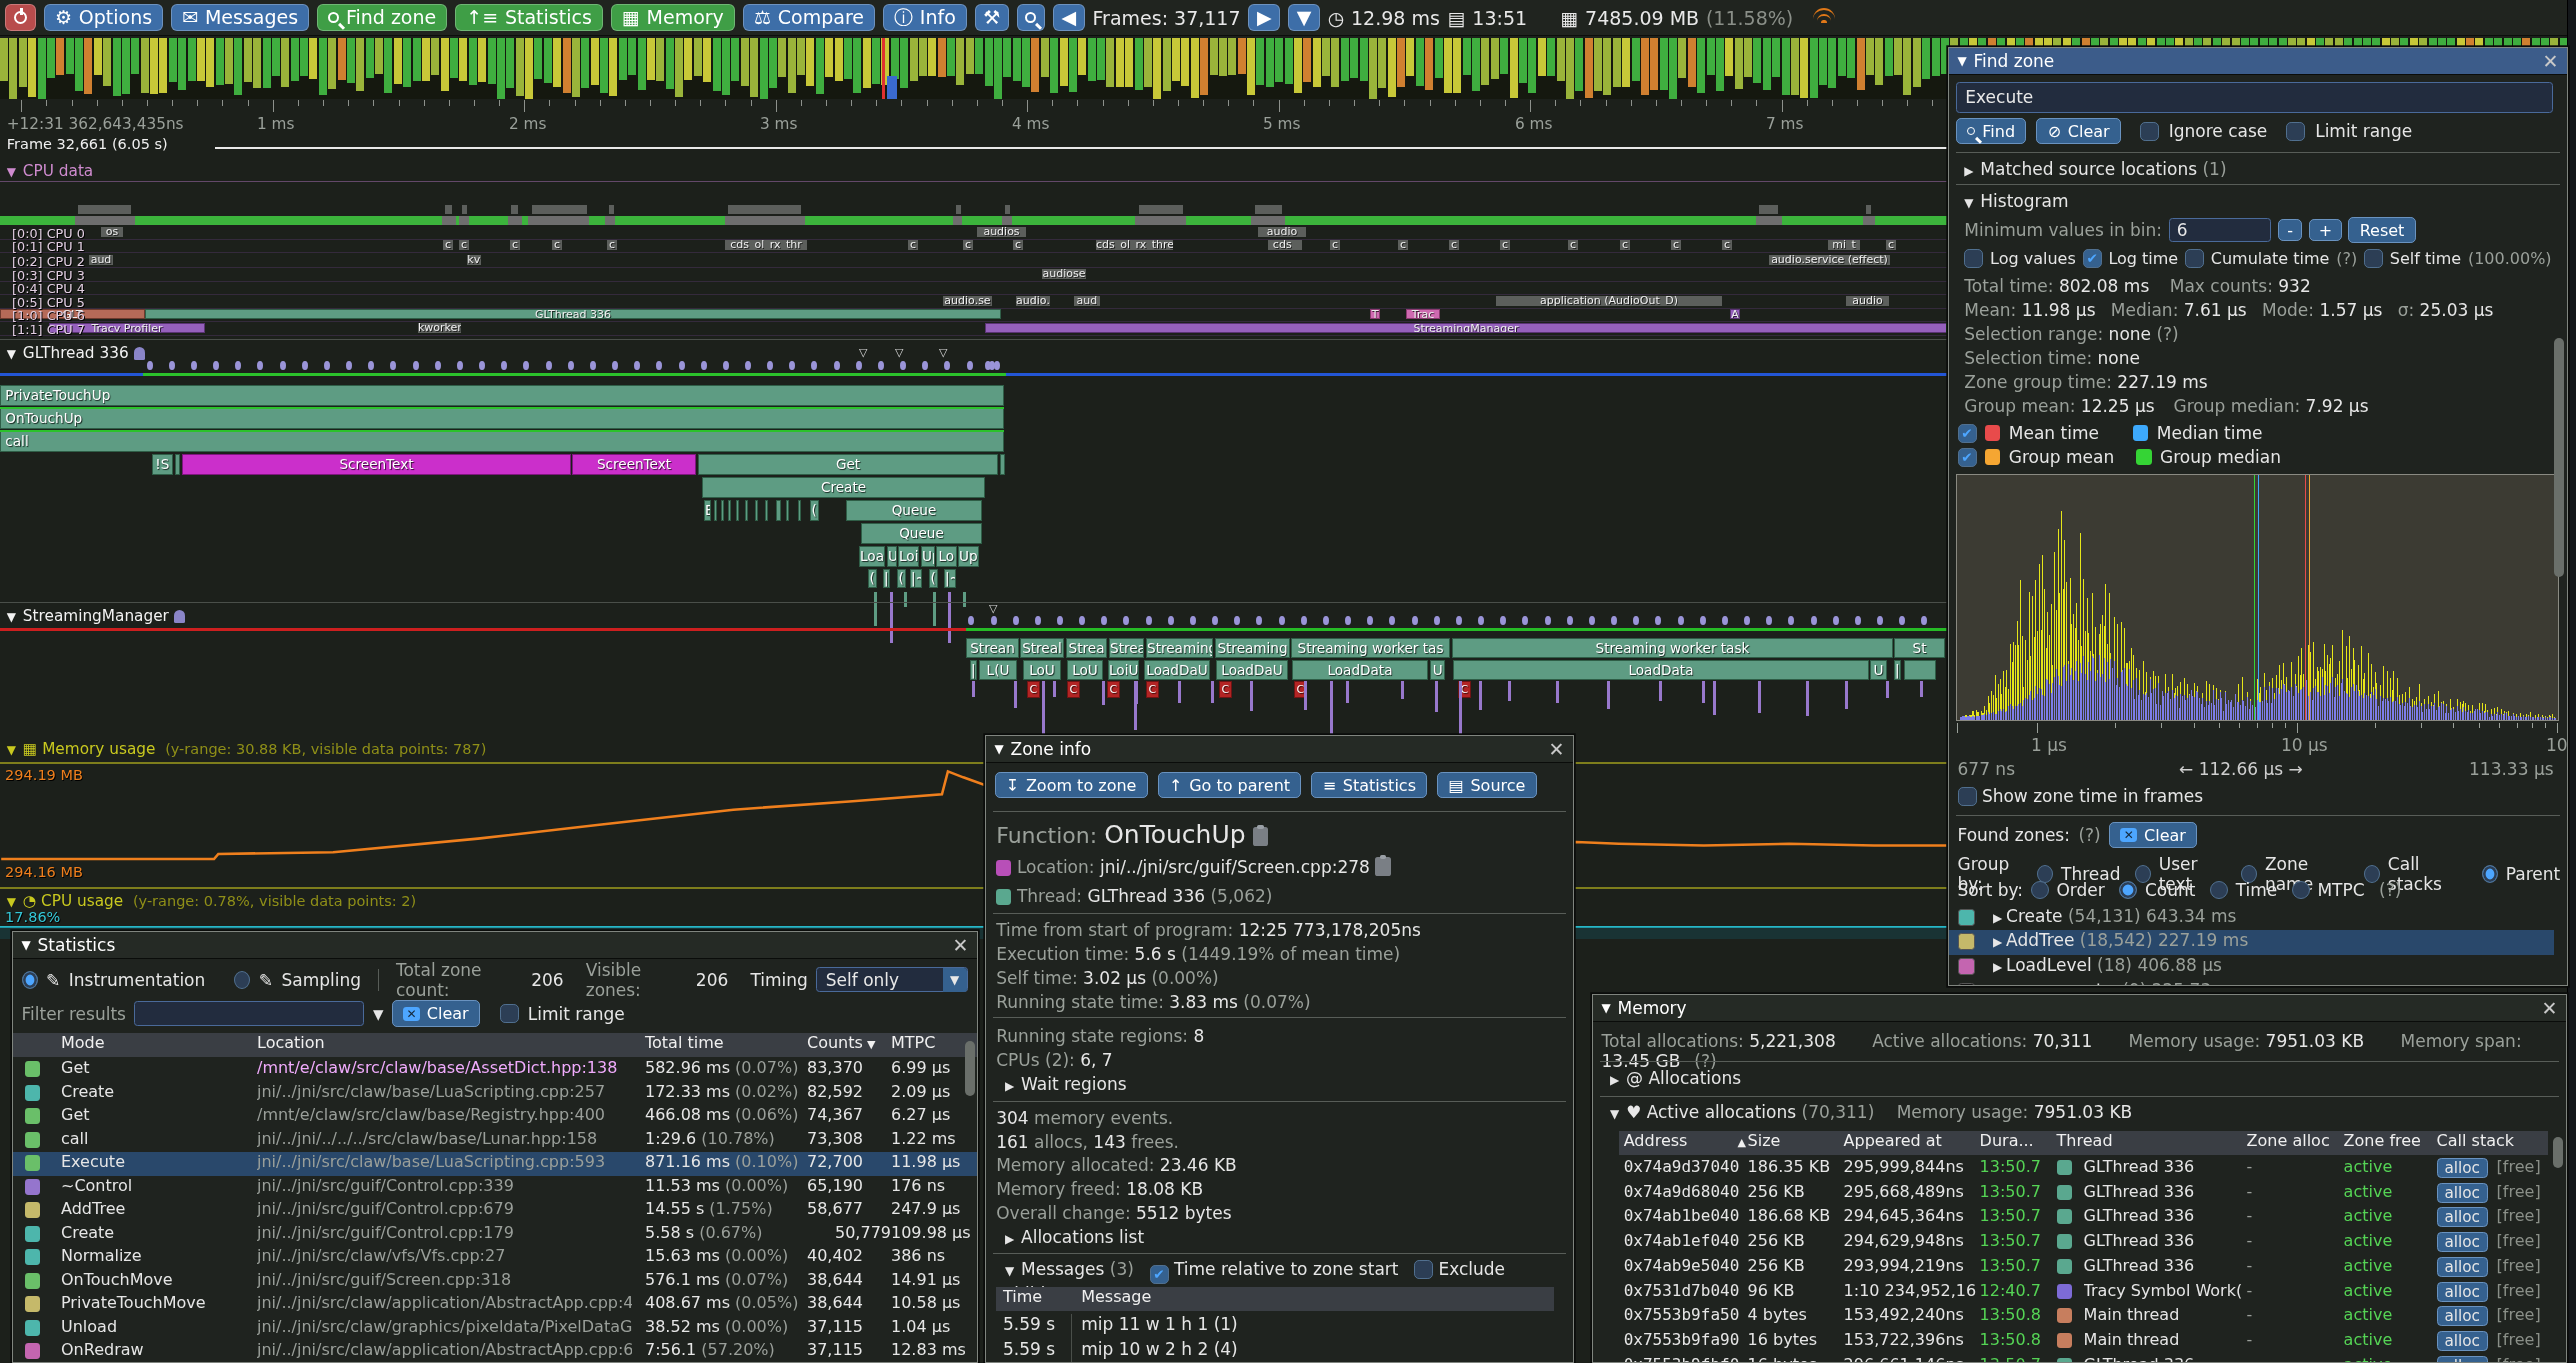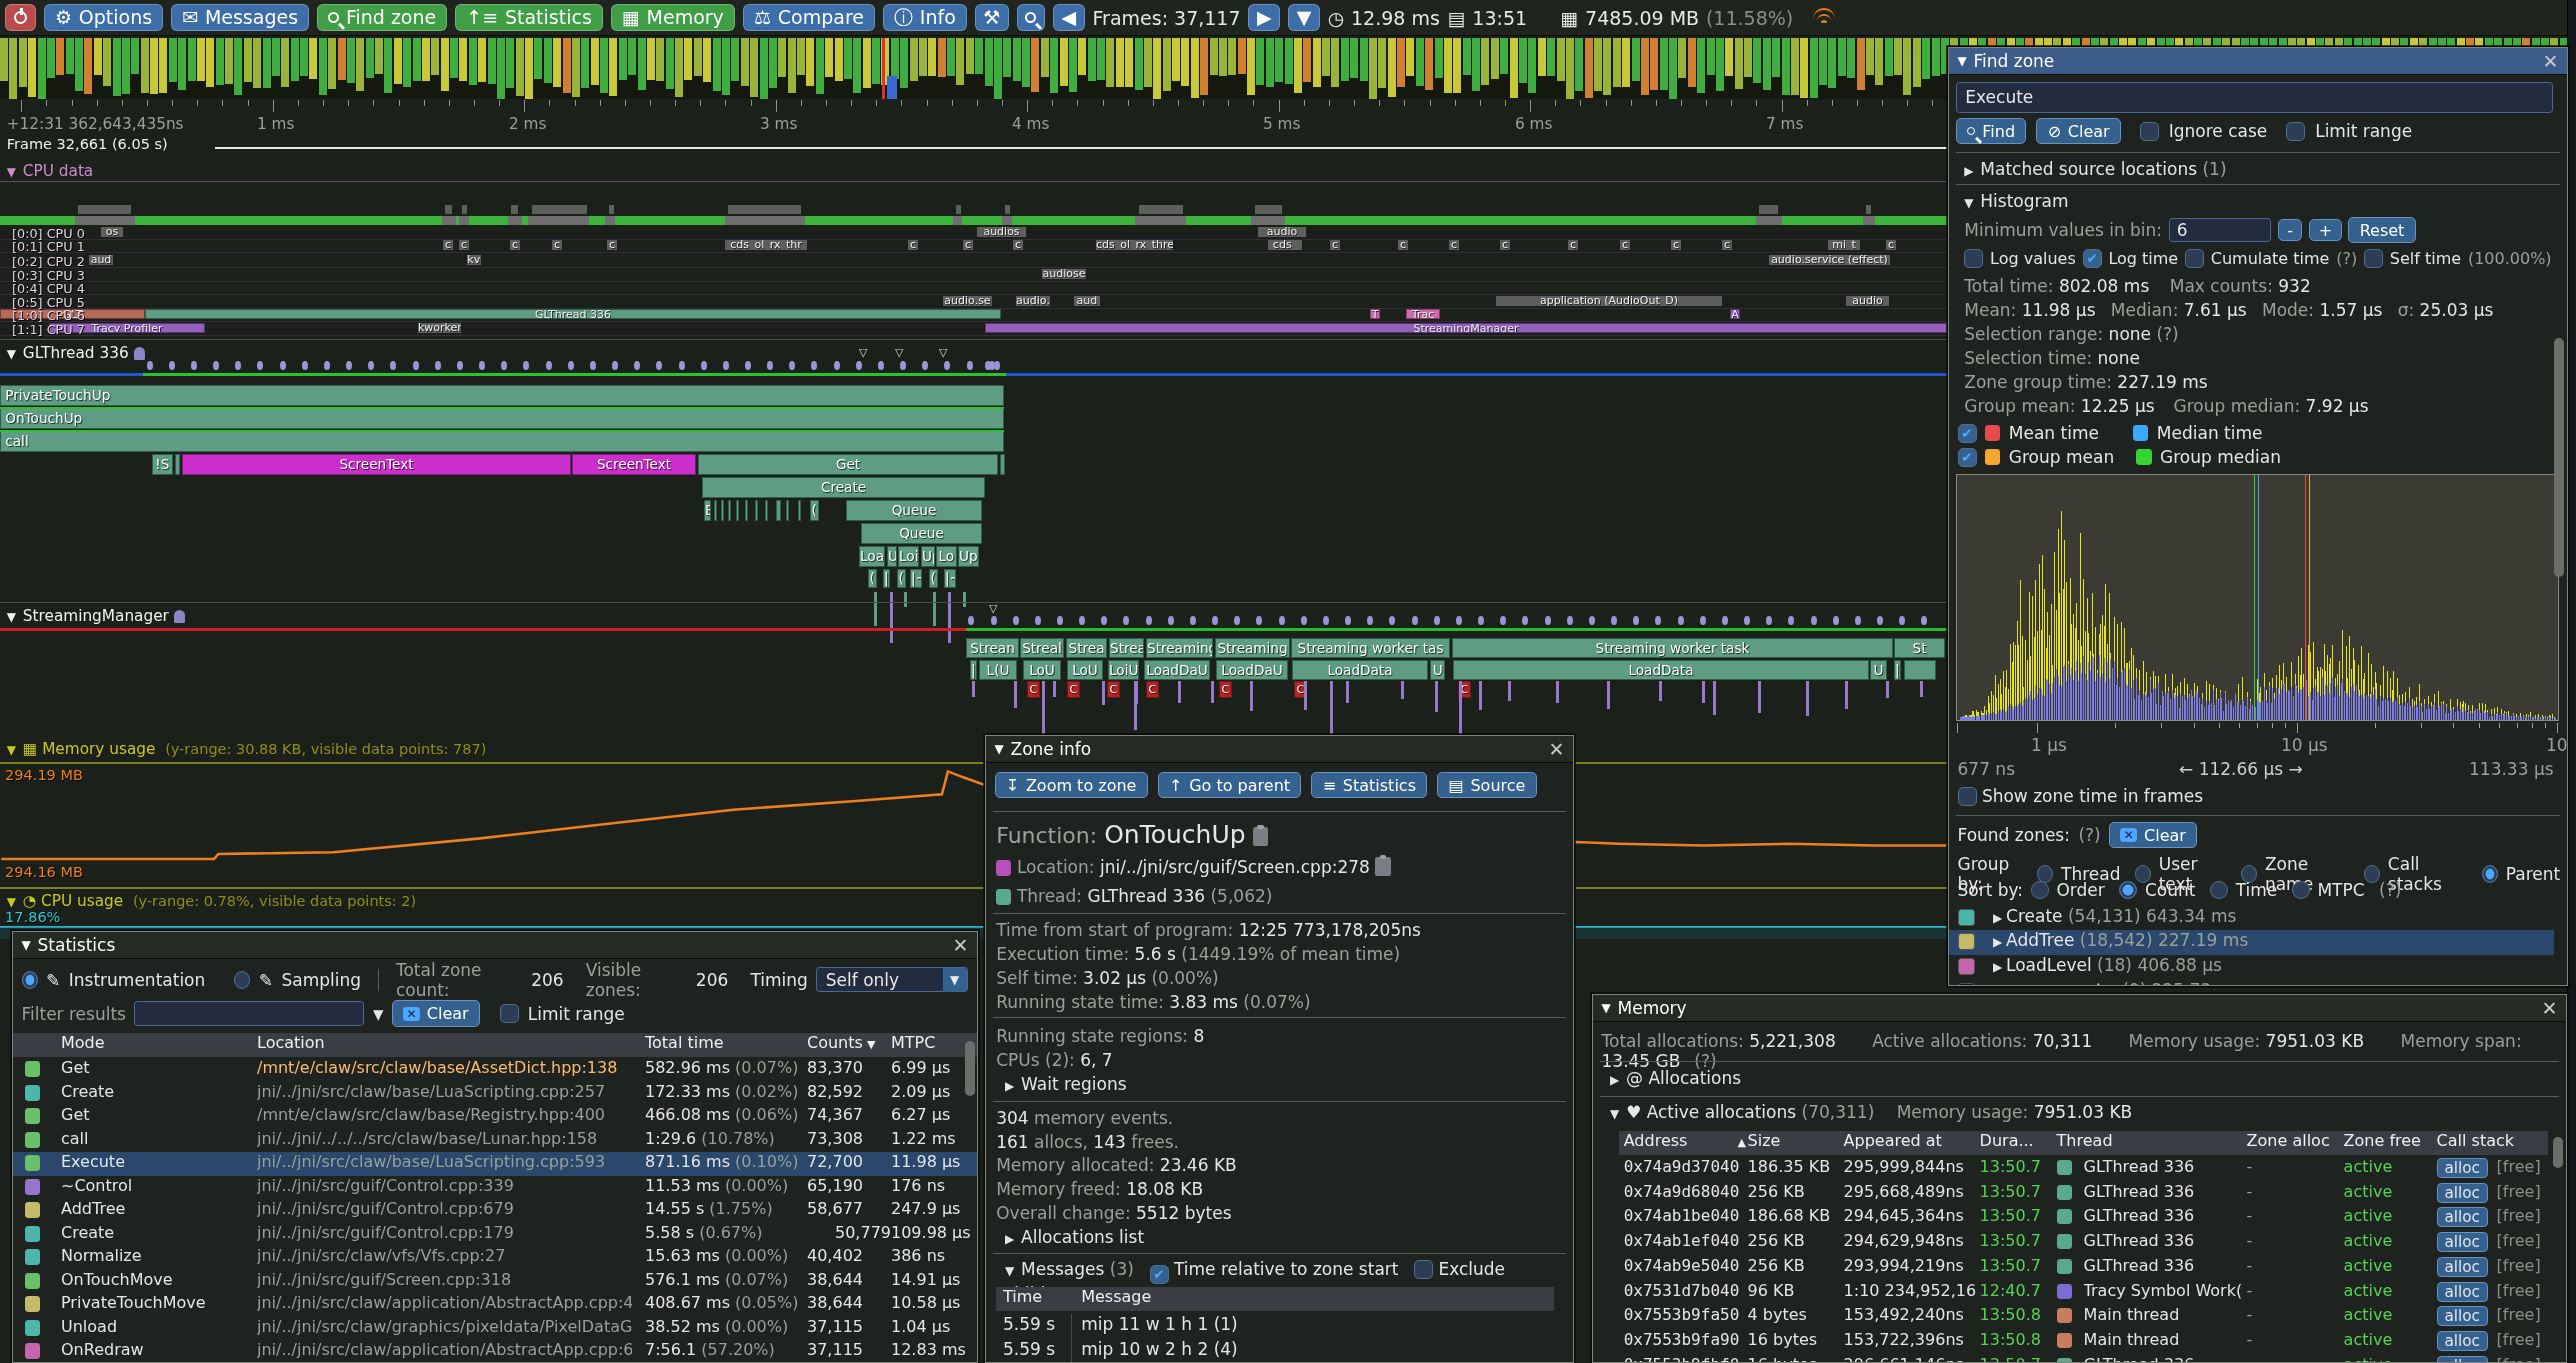--- a/index.html
+++ b/index.html
@@ -933,21 +933,21 @@
       <span class="abs" style="left:244px">Location</span>
       <span class="abs" style="left:632px">Total time</span>
       <span class="abs" style="left:794px">Counts</span>
       <span class="abs" style="left:854px;font-size:11px;top:5.1px">▼</span>
       <span class="abs" style="left:878px">MTPC</span>
     </div>
     <div id="statsRows">
         <div style="position: absolute; left: 0px; top: 126px; width: 966px; height: 23.5px; font-size: 16px;">
           <div style="position: absolute; left: 12px; top: 3.4px; width: 15.3px; height: 15.3px; border-radius: 3.4px; background: rgb(106, 191, 105);"></div>
           <div style="position: absolute; left: 48px; white-space: nowrap;">Get</div>
-          <div style="position: absolute; left: 244px; width: 375px; overflow: hidden; white-space: nowrap; color: #fdba74;">/mnt/e/claw/src/claw/base/AssetDict.hpp:138</div>
+          <div style="position: absolute; left: 244px; width: 375px; overflow: hidden; white-space: nowrap; color: #f0abfc;">/mnt/e/claw/src/claw/base/AssetDict.hpp:138</div>
           <div style="position: absolute; left: 632px; white-space: nowrap;">582.96 ms<span style="color: rgb(154, 159, 154);">  (0.07%)</span></div>
           <div style="position: absolute; left: 794px;">83,370</div>
           <div style="position: absolute; left: 878px;">6.99 µs</div>
         </div>
         <div style="position: absolute; left: 0px; top: 150px; width: 966px; height: 23.5px; font-size: 16px;">
           <div style="position: absolute; left: 12px; top: 3.4px; width: 15.3px; height: 15.3px; border-radius: 3.4px; background: rgb(77, 182, 172);"></div>
           <div style="position: absolute; left: 48px; white-space: nowrap;">Create</div>
           <div style="position: absolute; left: 244px; width: 375px; overflow: hidden; white-space: nowrap; color: rgb(154, 159, 154);">jni/../jni/src/claw/base/LuaScripting.cpp:257</div>
           <div style="position: absolute; left: 632px; white-space: nowrap;">172.33 ms<span style="color: rgb(154, 159, 154);">  (0.02%)</span></div>
           <div style="position: absolute; left: 794px;">82,592</div>

